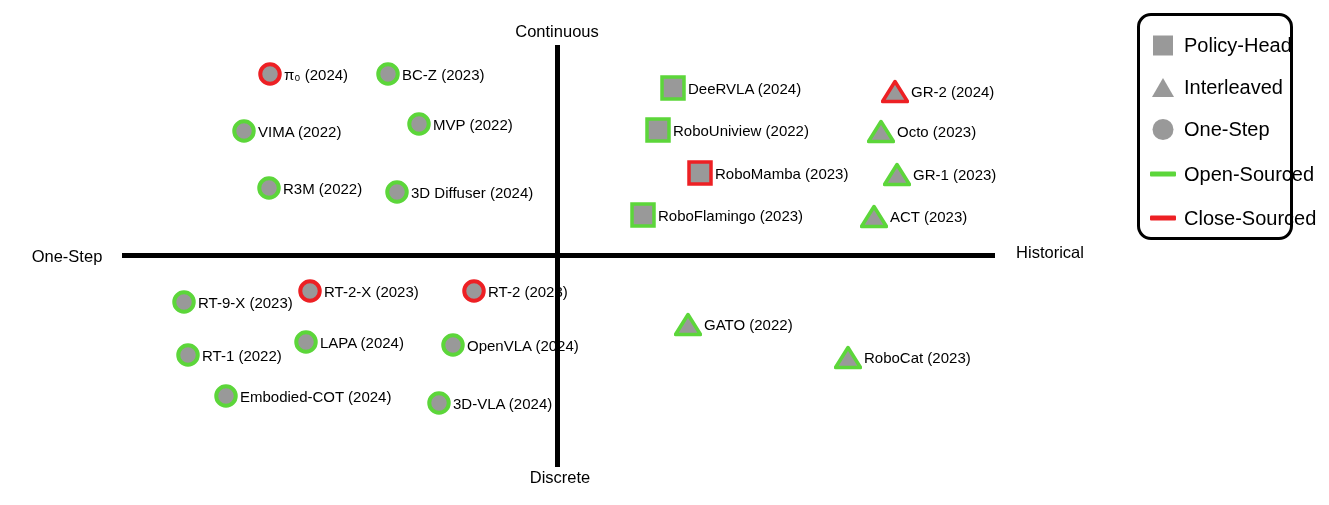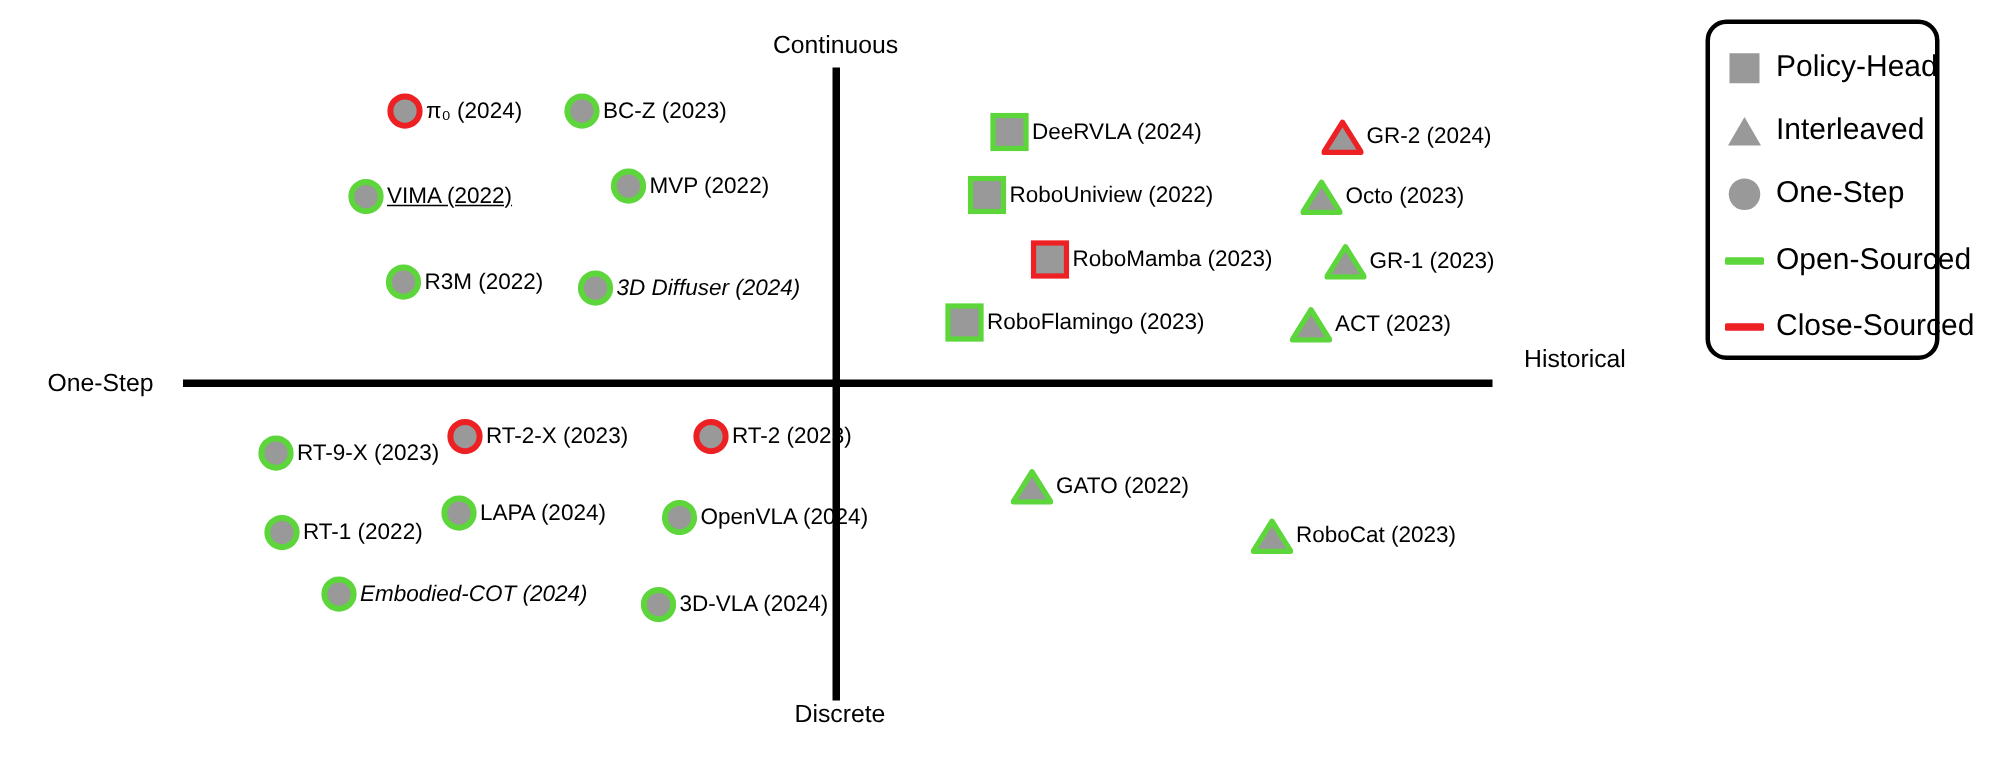--- a/index.html
+++ b/index.html
@@ -7,21 +7,21 @@
   body{font-family:"Liberation Sans",sans-serif;color:#000;}
   .figure{position:relative;width:1329px;height:505px;background:#fff;overflow:hidden;}
 
   .vline{position:absolute;left:555px;top:45px;width:5px;height:422px;background:#000;}
   .hline{position:absolute;left:122px;top:253px;width:873px;height:5px;background:#000;}
 
   .axis-label{position:absolute;font-size:16.5px;transform:translate(-50%,-50%);white-space:nowrap;}
   .axis-top{left:557px;top:31px;}
   .axis-bottom{left:560px;top:477px;}
   .axis-left{left:67px;top:256px;}
-  .axis-right{left:1050px;top:240px;}
+  .axis-right{left:1050px;top:252px;}
 
   #points-layer{position:absolute;left:16px;top:0;width:100%;height:100%;margin-left:20px;}
   .point{position:absolute;width:0;height:0;}
   .marker{position:absolute;}
   .plabel{position:absolute;top:0;transform:translateY(-50%);white-space:nowrap;font-size:15px;}
 
   .legend{position:absolute;left:1137px;top:13px;width:156px;height:227px;border:3px solid #000;border-radius:14px;background:#fff;}
   .legend-row{position:absolute;left:8px;transform:translateY(-50%);display:flex;align-items:center;gap:6px;}
   .licon{width:30px;display:flex;justify-content:center;align-items:center;}
   .swatch{width:26px;height:5px;border-radius:1px;display:inline-block;}
@@ -50,39 +50,39 @@
       <div class="point" style="left: 352px; top: 74px;">
         <svg viewBox="0 0 24 24" width="24" height="24" class="marker" style="left: -12px; top: -12px;">
           <circle cx="12" cy="12" r="9.75" stroke-width="4" fill="#999999" stroke="#5cd63a"></circle>
         </svg>
         <span class="plabel" style="left: 14px;">BC-Z (2023)</span>
       </div>
       <div class="point" style="left: 208px; top: 131px;">
         <svg viewBox="0 0 24 24" width="24" height="24" class="marker" style="left: -12px; top: -12px;">
           <circle cx="12" cy="12" r="9.75" stroke-width="4" fill="#999999" stroke="#5cd63a"></circle>
         </svg>
-        <span class="plabel" style="left: 14px; text-decoration: underline;">VIMA (2022)</span>
+        <span class="plabel" style="left: 14px;">VIMA (2022)</span>
       </div>
       <div class="point" style="left: 383px; top: 124px;">
         <svg viewBox="0 0 24 24" width="24" height="24" class="marker" style="left: -12px; top: -12px;">
           <circle cx="12" cy="12" r="9.75" stroke-width="4" fill="#999999" stroke="#5cd63a"></circle>
         </svg>
         <span class="plabel" style="left: 14px;">MVP (2022)</span>
       </div>
       <div class="point" style="left: 233px; top: 188px;">
         <svg viewBox="0 0 24 24" width="24" height="24" class="marker" style="left: -12px; top: -12px;">
           <circle cx="12" cy="12" r="9.75" stroke-width="4" fill="#999999" stroke="#5cd63a"></circle>
         </svg>
         <span class="plabel" style="left: 14px; text-align: center;">R3M (2022)</span>
       </div>
       <div class="point" style="left: 361px; top: 192px;">
         <svg viewBox="0 0 24 24" width="24" height="24" class="marker" style="left: -12px; top: -12px;">
           <circle cx="12" cy="12" r="9.75" stroke-width="4" fill="#999999" stroke="#5cd63a"></circle>
         </svg>
-        <span class="plabel" style="left: 14px; font-style: italic;">3D Diffuser (2024)</span>
+        <span class="plabel" style="left: 14px;">3D Diffuser (2024)</span>
       </div>
       <div class="point" style="left: 637px; top: 88px;">
         <svg viewBox="0 0 26 26" width="26" height="26" class="marker" style="left: -13px; top: -13px;">
           <rect x="2" y="2" width="22" height="22" stroke-width="3.5" fill="#999999" stroke="#5cd63a"></rect>
         </svg>
         <span class="plabel" style="left: 15px;">DeeRVLA (2024)</span>
       </div>
       <div class="point" style="left: 859px; top: 91px;">
         <svg viewBox="0 0 28 25" width="28" height="25" class="marker" style="left: -14px; top: -12.5px;">
           <polygon points="14,2.5 26.5,22.5 1.5,22.5" stroke-width="3.5" stroke-linejoin="round" fill="#999999" stroke="#ed2024"></polygon>
@@ -158,21 +158,21 @@
       <div class="point" style="left: 417px; top: 345px;">
         <svg viewBox="0 0 24 24" width="24" height="24" class="marker" style="left: -12px; top: -12px;">
           <circle cx="12" cy="12" r="9.75" stroke-width="4" fill="#999999" stroke="#5cd63a"></circle>
         </svg>
         <span class="plabel" style="left: 14px;">OpenVLA (2024)</span>
       </div>
       <div class="point" style="left: 190px; top: 396px;">
         <svg viewBox="0 0 24 24" width="24" height="24" class="marker" style="left: -12px; top: -12px;">
           <circle cx="12" cy="12" r="9.75" stroke-width="4" fill="#999999" stroke="#5cd63a"></circle>
         </svg>
-        <span class="plabel" style="left: 14px; font-style: italic;">Embodied-COT (2024)</span>
+        <span class="plabel" style="left: 14px;">Embodied-COT (2024)</span>
       </div>
       <div class="point" style="left: 403px; top: 403px;">
         <svg viewBox="0 0 24 24" width="24" height="24" class="marker" style="left: -12px; top: -12px;">
           <circle cx="12" cy="12" r="9.75" stroke-width="4" fill="#999999" stroke="#5cd63a"></circle>
         </svg>
         <span class="plabel" style="left: 14px;">3D-VLA (2024)</span>
       </div>
       <div class="point" style="left: 652px; top: 324px;">
         <svg viewBox="0 0 28 25" width="28" height="25" class="marker" style="left: -14px; top: -12.5px;">
           <polygon points="14,2.5 26.5,22.5 1.5,22.5" stroke-width="3.5" stroke-linejoin="round" fill="#999999" stroke="#5cd63a"></polygon>

